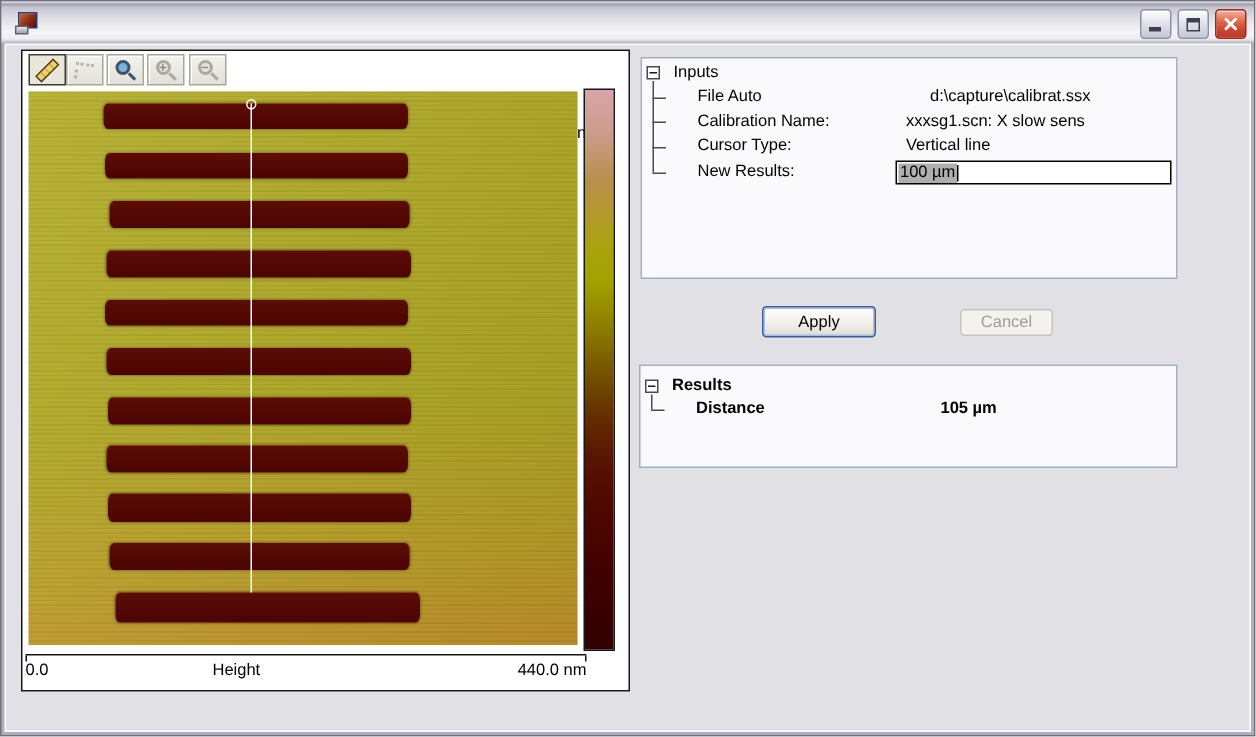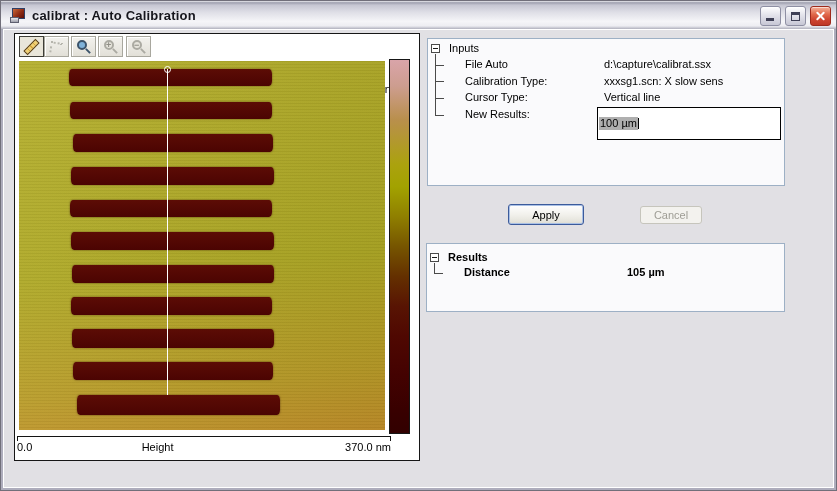--- a/index.html
+++ b/index.html
@@ -125,21 +125,21 @@
 
   .collapse { position:absolute; width:9px; height:9px; border:1px solid #4A4A4A;
               background:#FFFFFF; }
   .collapse::after { content:""; position:absolute; left:1px; top:3px; width:5px; height:1px;
               background:#1A1A1A; }
   .tree-v { position:absolute; width:1px; background:#4A4A4A; }
   .tree-stub { position:absolute; height:1px; width:9px; background:#4A4A4A; }
   .trow { position:absolute; font-size:11px; color:#000; line-height:13px; white-space:nowrap; }
 
   .distance-input {
-    position:absolute; left:169px; top:68px; width:184px; height:33px;
+    position:absolute; left:169px; top:68px; width:184px; height:16px;
     background:#FFFFFF; border:1px solid #000; font-size:11px; line-height:13px;
     padding:0 1px; display:flex; align-items:center;
   }
   .sel { background:#AFAFAF; color:#000; padding:0 1px; }
   .caret { width:1px; height:11px; background:#000; }
 
   
   .pushbtn { position:absolute; font-size:11px; text-align:center;
              border-radius:3px; font-family:"Liberation Sans",sans-serif; }
   .btn-apply { left:504px; top:174px; width:76px; height:21px;
@@ -152,21 +152,20 @@
 </head>
 <body>
 
 <div class="win">
 
   <div class="titlebar">
     <div class="app-icon">
       <div class="pic"></div>
       <div class="base"></div>
     </div>
-    <div class="title-text">calibrat : Auto Calibration</div>
     <div class="winbtn gray btn-min">
       <div class="glyph-min"></div>
     </div>
     <div class="winbtn gray btn-max">
       <div class="glyph-max"></div>
     </div>
     <div class="winbtn btn-close">
       <div class="glyph-x1"></div>
       <div class="glyph-x2"></div>
     </div>
@@ -219,38 +218,38 @@
 
       <div class="colorbar"></div>
 
       <div class="hruler">
         <div class="tick t-left"></div>
         <div class="tick t-right"></div>
       </div>
       <div class="hruler-labels">
         <span>0.0</span>
         <span class="c">Height</span>
-        <span class="r">370.0 nm</span>
+        <span class="r">440.0 nm</span>
       </div>
     </div>
 
     <div class="groupbox gb-inputs">
       <div class="collapse" style="left:3px; top:5px"></div>
       <div class="trow" style="left:21px; top:3px">Inputs</div>
 
       <div class="tree-v" style="left:7px; top:15px; height:61px"></div>
       <div class="tree-stub" style="left:7px; top:26px"></div>
       <div class="tree-stub" style="left:7px; top:42px"></div>
       <div class="tree-stub" style="left:7px; top:59px"></div>
       <div class="tree-stub" style="left:7px; top:76px"></div>
 
       <div class="trow" style="left:37px; top:19px">File Auto</div>
-      <div class="trow" style="left:176px; top:19px">d:\capture\calibrat.ssx</div>
-
-      <div class="trow" style="left:37px; top:36px">Calibration Type:</div>
+      <div class="trow" style="left:192px; top:19px">d:\capture\calibrat.ssx</div>
+
+      <div class="trow" style="left:37px; top:36px">Calibration Name:</div>
       <div class="trow" style="left:176px; top:36px">xxxsg1.scn: X slow sens</div>
 
       <div class="trow" style="left:37px; top:52px">Cursor Type:</div>
       <div class="trow" style="left:176px; top:52px">Vertical line</div>
 
       <div class="trow" style="left:37px; top:69px">New Results:</div>
       <div class="distance-input">
         <span class="sel">100 µm</span>
         <span class="caret"></span>
       </div>

